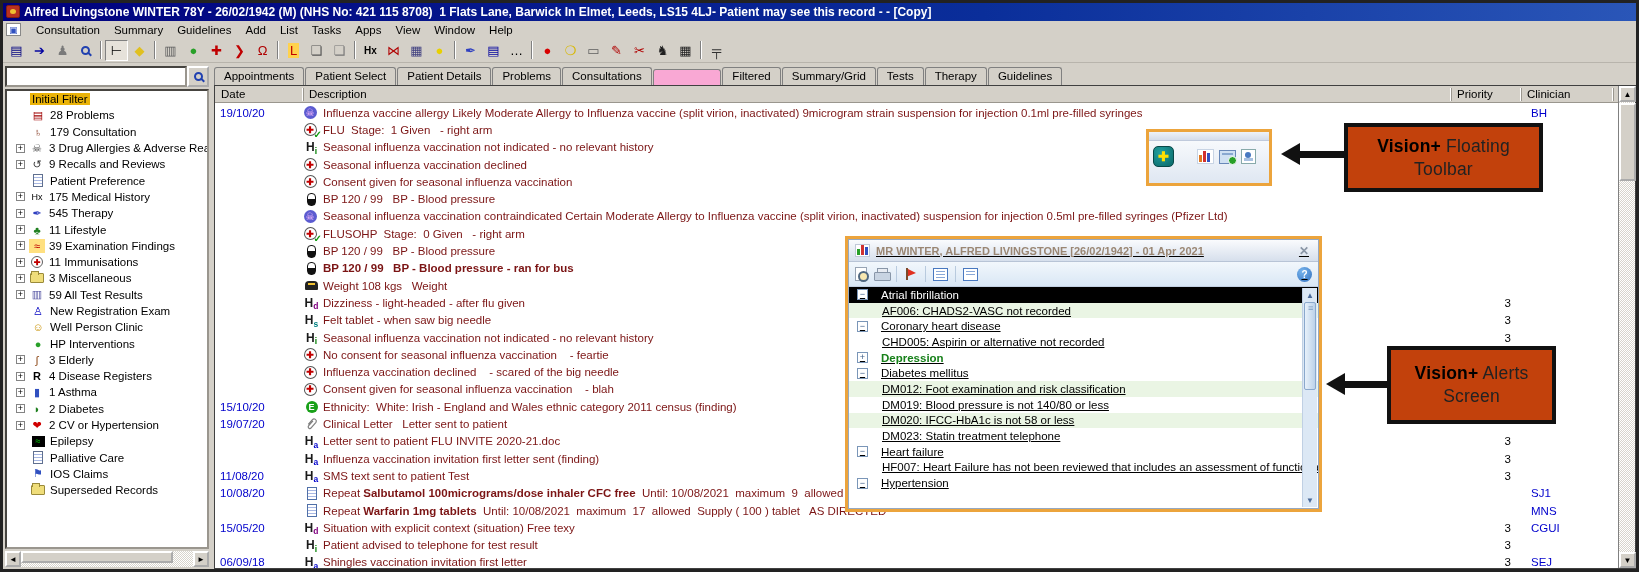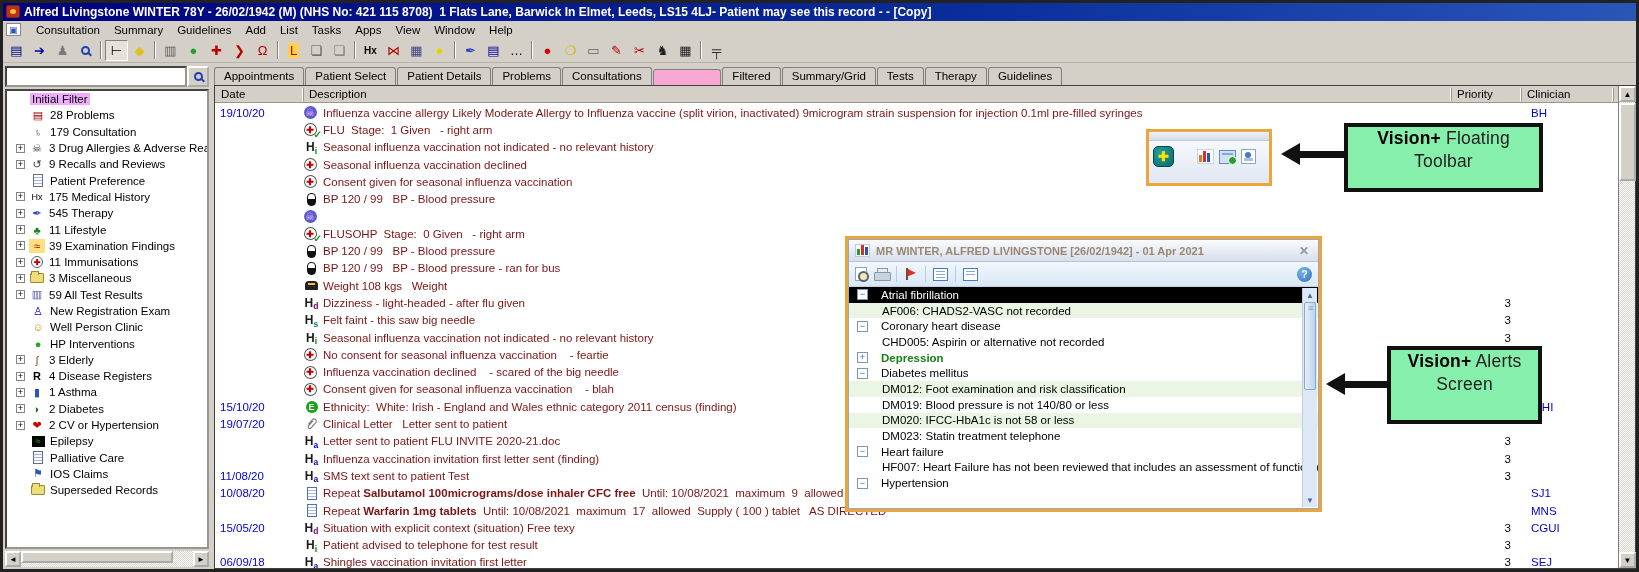--- a/index.html
+++ b/index.html
@@ -39,21 +39,21 @@
   .searchrow { position:absolute; top:2px; left:2px; right:2px; height:21px; display:flex; }
   .searchrow input { flex:1; height:21px; border:2px inset #9a968e; background:#fff; font-size:11px; padding:0 3px; font-family:"Liberation Sans",sans-serif; }
   .searchbtn { width:22px; height:21px; background:#d4d0c8; border:2px outset #fff; display:flex; align-items:center; justify-content:center; }
   .treepanel { position:absolute; top:25px; left:2px; right:2px; bottom:20px; background:#fff; border:2px inset #9a968e; overflow:hidden; font-size:11.5px; }
   .titem { height:16.3px; display:flex; align-items:center; white-space:nowrap; cursor:default; }
   .plusbox { width:9px; height:9px; border:1px solid #848484; background:#fff; margin-left:9px; margin-right:4px;
     display:inline-flex; align-items:center; justify-content:center; font-size:9px; line-height:7px; color:#000; flex:none; }
   .plusspace { width:23px; flex:none; }
   .ticon { width:16px; height:14px; margin-right:4px; display:inline-flex; align-items:center; justify-content:center; font-size:11px; flex:none; }
   .tlabel { color:#000; }
-  .titem.sel .tlabel { background:#f0abfc; padding:0 2px; }
+  .titem.sel .tlabel { background:#eab308; padding:0 2px; }
   .folder { width:14px; height:10px; background:#efdd7a; border:1px solid #9a8a3a; border-radius:1px; position:relative; }
   .folder::before { content:""; position:absolute; top:-3px; left:0; width:6px; height:3px; background:#efdd7a; border:1px solid #9a8a3a; border-bottom:none; }
   .docicon { width:10px; height:13px; background:repeating-linear-gradient(#fff,#fff 2px,#5070c8 3px); border:1px solid #607090; }
   .epi { background:#000; color:#00e000; font-size:9px; width:13px; height:11px; display:flex; align-items:center; justify-content:center; }
   .ring { width:12px; height:12px; border:1px solid #606060; border-radius:50%; display:flex; align-items:center; justify-content:center; font-size:8px; font-weight:bold; }
   .hscroll { position:absolute; left:2px; right:2px; bottom:2px; height:16px; display:flex; }
   .sbtn { width:16px; height:16px; background:#d4d0c8; border:2px outset #fff; font-size:8px; display:flex; align-items:center; justify-content:center; color:#000; flex:none; }
   .htrack { flex:1; background:repeating-conic-gradient(#fff 0 25%,#d8d4cc 0 50%) 0 0/2px 2px; position:relative; }
   .hthumb { position:absolute; left:0; top:0; width:152px; height:12px; background:#d4d0c8; border:2px outset #fff; }
 
@@ -105,21 +105,21 @@
   .fchart { width:17px; height:15px; display:flex; align-items:flex-end; gap:1px; padding:1px; background:#fff; border:1px solid #c8d4e4; }
   .fchart i { display:block; width:3px; }
   .fscreen { width:17px; height:14px; background:#cfe0f2; border:1px solid #6888b8; position:relative; }
   .fscreen::before { content:""; position:absolute; left:2px; top:2px; right:2px; height:2px; background:#88a8d0; }
   .fscreen::after { content:""; position:absolute; right:-2px; bottom:-2px; width:7px; height:7px; border-radius:50%; background:#28a028; border:1px solid #fff; }
   .fcontacts { width:15px; height:15px; background:#fff; border:1px solid #8aa; position:relative; }
   .fcontacts::before { content:""; position:absolute; left:3px; top:2px; width:6px; height:6px; border-radius:50%; background:#4878c0; }
   .fcontacts::after { content:""; position:absolute; left:2px; bottom:2px; width:9px; height:3px; background:#a8c0e0; }
 
   
-  .awin { position:absolute; inset:0; background:#6d28d9; display:flex; flex-direction:column; border:1px solid #96a8c0; }
+  .awin { position:absolute; inset:0; background:#6d28d9; display:flex; flex-direction:column; border:1px solid #96a8c0;text-decoration:underline; }
   .atitle { height:22px; background:linear-gradient(#fafbfd,#d6dfec); border-bottom:1px solid #b8c4d6; display:flex; align-items:center; padding:0 6px; }
   .achart { width:15px; height:13px; display:flex; align-items:flex-end; gap:1px; margin-right:6px; background:#fff; border:1px solid #c0c8d8; padding:1px; }
   .achart i { display:block; width:3px; }
   .atitle .txt { font-size:11px; font-weight:bold; color:#9a8673; flex:1; white-space:nowrap; overflow:hidden; }
   .aclose { color:#8a96a6; font-size:12px; font-weight:bold; padding:0 3px; }
   .atoolbar { height:25px; background:linear-gradient(#f2f7fc,#d9e7f5); display:flex; align-items:center; padding:0 6px; gap:7px; border-bottom:1px solid #c2d0e2; }
   .asep { width:1px; height:16px; background:#b8cade; }
   .ipage { width:12px; height:14px; background:#fff; border:1px solid #98a4b4; position:relative; }
   .ipage::after { content:""; position:absolute; right:-3px; bottom:-2px; width:7px; height:7px; border:2px solid #506880; border-radius:50%; background:#f8e8b0; }
   .iprint { width:15px; height:12px; position:relative; }
@@ -140,21 +140,21 @@
   .arow.shade { background:#eaf5e4; }
   .arow.sel { background:#000; }
   .arow.sel .albl { color:#fff; }
   .arow.green .albl { color:#17811a; font-weight:bold; }
   .ascroll { position:absolute; right:1px; top:1px; bottom:1px; width:15px; background:#dce8f5; border-left:1px solid #c0d0e4; }
   .aarr { position:absolute; left:1px; width:12px; height:12px; color:#4a6a9a; font-size:8px; display:flex; align-items:center; justify-content:center; }
   .athumb { position:absolute; left:1px; top:14px; width:12px; height:88px; background:linear-gradient(90deg,#e8f1fa,#bcd2ea); border:1px solid #8aa8cc; border-radius:2px; }
   .athumb::after { content:"≡"; color:#7a9ac0; font-size:9px; position:absolute; left:3px; top:0px; }
 
   
-  .annbox { position:absolute; background:#86efac; border:4px solid #111; z-index:20; display:flex; align-items:flex-start; justify-content:center; text-align:center; color:#222; }
+  .annbox { position:absolute; background:#c2410c; border:4px solid #111; z-index:20; display:flex; align-items:center; justify-content:center; text-align:center; color:#222; }
   .annbox .l1 { font-size:17.5px; line-height:1.3; letter-spacing:.2px; }
   .annbox b { font-weight:bold; color:#000; }
   .annline { position:absolute; height:7px; background:#111; z-index:20; }
   .annhead { position:absolute; width:0; height:0; border-style:solid; border-width:11px 19px 11px 0; border-color:transparent #111 transparent transparent; z-index:20; }
 </style>
 </head>
 <body>
 
 <div id="screen">
 
@@ -490,40 +490,40 @@
         </div>
         <div class="jrow" style="top: 86.5px;">
           <span class="jdate"></span>
           <span class="jdesc"><span class="jicon"><span class="bpov"></span></span><span>BP 120 / 99   BP - Blood pressure</span></span>
           <span class="jpri"></span>
           <span class="jclin"></span>
           <span></span>
         </div>
         <div class="jrow" style="top: 103.8px;">
           <span class="jdate"></span>
-          <span class="jdesc"><span class="jicon"><span class="skull jicon">☠</span></span></span>
+          <span class="jdesc"><span class="jicon"><span class="skull jicon">☠</span></span><span>Seasonal influenza vaccination contraindicated Certain Moderate Allergy to Influenza vaccine (split virion, inactivated) suspension for injection 0.5ml pre-filled syringes (Pfizer Ltd)</span></span>
           <span class="jpri"></span>
           <span class="jclin"></span>
           <span></span>
         </div>
         <div class="jrow" style="top: 121.1px;">
           <span class="jdate"></span>
           <span class="jdesc"><span class="jicon"><span class="shield jicon">✚</span><span class="chk">✓</span></span><span>FLUSOHP  Stage:  0 Given   - right arm</span></span>
           <span class="jpri"></span>
           <span class="jclin"></span>
           <span></span>
         </div>
         <div class="jrow" style="top: 138.4px;">
           <span class="jdate"></span>
           <span class="jdesc"><span class="jicon"><span class="bpov"></span></span><span>BP 120 / 99   BP - Blood pressure</span></span>
           <span class="jpri"></span>
           <span class="jclin"></span>
           <span></span>
         </div>
-        <div class="jrow" style="top: 155.7px;">
+        <div class="jrow" style="top: 155.7px; font-weight: bold;">
           <span class="jdate"></span>
           <span class="jdesc"><span class="jicon"><span class="bpov"></span></span><span>BP 120 / 99   BP - Blood pressure - ran for bus</span></span>
           <span class="jpri"></span>
           <span class="jclin"></span>
           <span></span>
         </div>
         <div class="jrow" style="top: 173px;">
           <span class="jdate"></span>
           <span class="jdesc"><span class="jicon"><span class="wgt"></span></span><span>Weight 108 kgs   Weight</span></span>
           <span class="jpri"></span>
@@ -532,21 +532,21 @@
         </div>
         <div class="jrow" style="top: 190.3px;">
           <span class="jdate"></span>
           <span class="jdesc"><span class="jicon"><span class="hicon">H</span><span class="hsub" style="color: rgb(128, 0, 128);">d</span></span><span>Dizziness - light-headed - after flu given</span></span>
           <span class="jpri">3</span>
           <span class="jclin"></span>
           <span></span>
         </div>
         <div class="jrow" style="top: 207.6px;">
           <span class="jdate"></span>
-          <span class="jdesc"><span class="jicon"><span class="hicon">H</span><span class="hsub" style="color: rgb(0, 128, 128);">s</span></span><span>Felt faint - this saw big needle</span></span>
+          <span class="jdesc"><span class="jicon"><span class="hicon">H</span><span class="hsub" style="color: rgb(0, 128, 128);">s</span></span><span>Felt tablet - when saw big needle</span></span>
           <span class="jpri">3</span>
           <span class="jclin"></span>
           <span></span>
         </div>
         <div class="jrow" style="top: 224.9px;">
           <span class="jdate"></span>
           <span class="jdesc"><span class="jicon"><span class="hicon">H</span><span class="hsub" style="color: rgb(0, 128, 0);">i</span></span><span>Seasonal influenza vaccination not indicated - no relevant history</span></span>
           <span class="jpri">3</span>
           <span class="jclin"></span>
           <span></span>
@@ -762,18 +762,18 @@
   </div>
 
   <div class="annhead" style="left:1281px;top:143px;"></div>
   <div class="annline" style="left:1298px;top:151px;width:46px;"></div>
   <div class="annbox" style="left:1344px;top:123px;width:199px;height:69px;">
     <div class="l1"><b>Vision+</b><span style="white-space:pre-line"> Floating Toolbar</span></div>
   </div>
 
   <div class="annhead" style="left:1326px;top:373px;"></div>
   <div class="annline" style="left:1343px;top:381px;width:44px;"></div>
-  <div class="annbox" style="left:1387px;top:346px;width:155px;height:78px;">
+  <div class="annbox" style="left:1387px;top:346px;width:169px;height:78px;">
     <div class="l1"><b>Vision+</b><span> Alerts Screen</span></div>
   </div>
 
   <div class="frame"></div>
 </div>
 
 </body></html>

